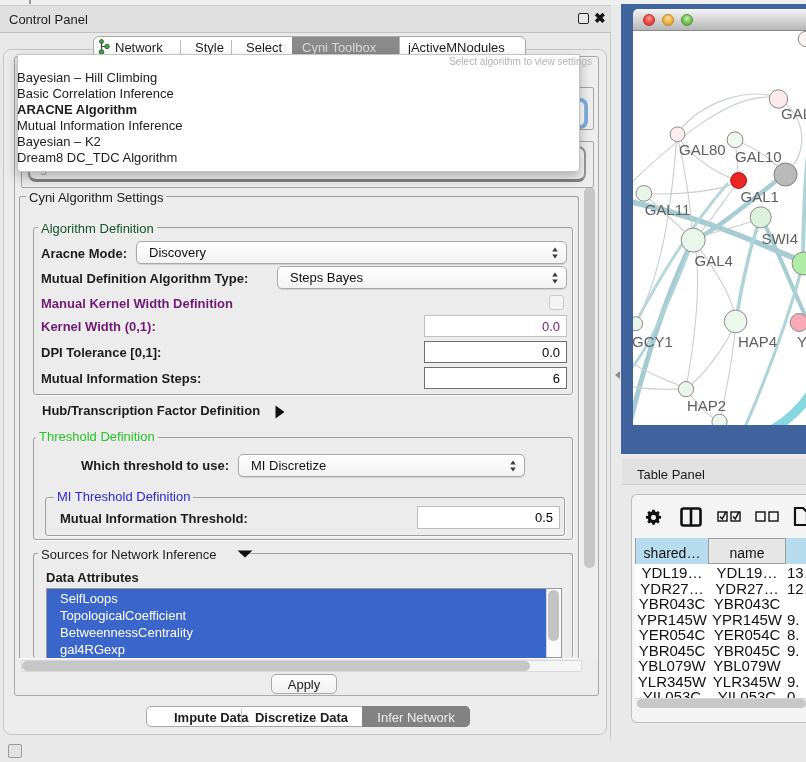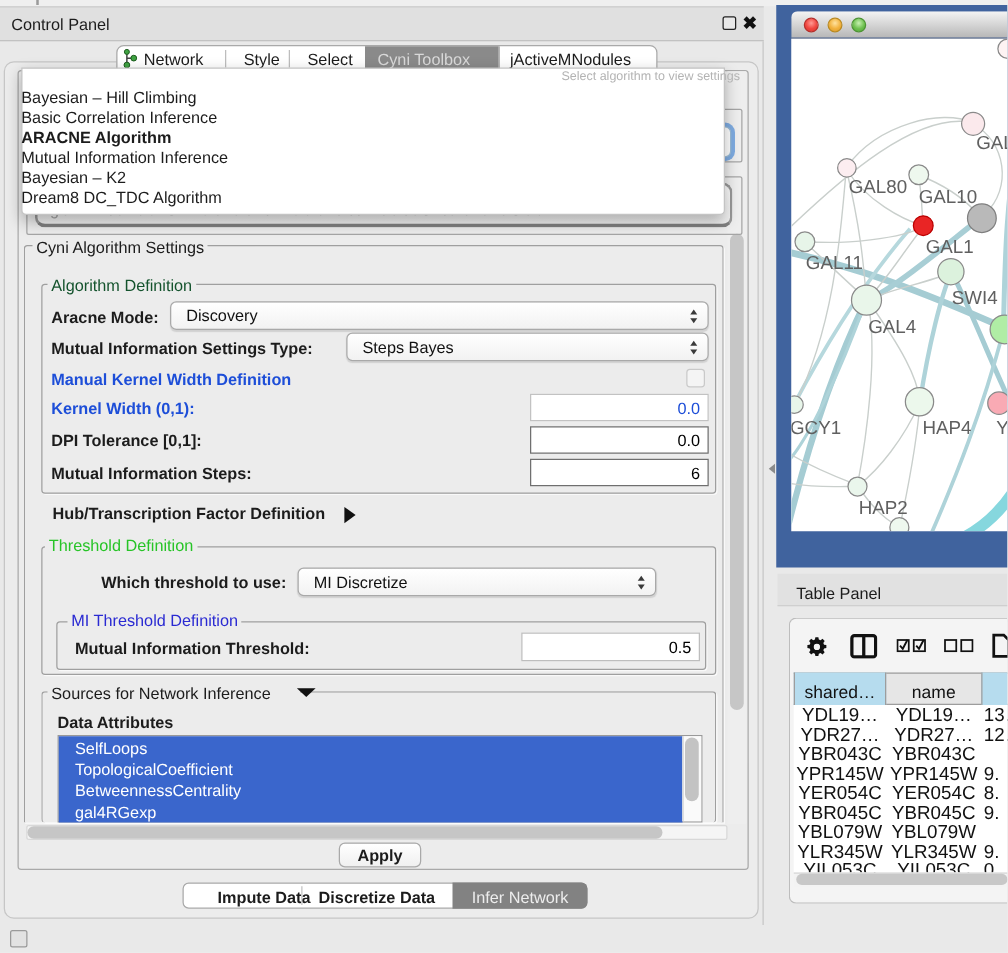--- a/index.html
+++ b/index.html
@@ -1,21 +1,21 @@
 <!DOCTYPE html>
 <html><head>
 <meta charset="utf-8">
 <style>
   * { margin:0; padding:0; box-sizing:border-box; }
   html,body { width:806px; height:762px; overflow:hidden; }
   body { background:#e9e9e9; font-family:"Liberation Sans", sans-serif; position:relative; }
   .abs { position:absolute; }
   .lbl { font-size:13px; color:#1c1c1c; white-space:nowrap; }
   .b { font-weight:bold; }
-  .gray { color:#1d4ed8; }
+  .gray { color:#701a75; }
   .groupbox { position:absolute; border:1px solid #9f9f9f; border-radius:3px; box-shadow: inset 0 0 0 0 #fff, 1px 1px 0 rgba(255,255,255,.7); }
   .gtitle { position:absolute; font-size:13px; background:#ececec; padding:0 3px; white-space:nowrap; }
   .combo { position:absolute; background:linear-gradient(#ffffff,#f2f2f2); border:1px solid #a9a9a9; border-radius:5px; box-shadow:0 1px 1px rgba(0,0,0,0.12); }
   .combo .ct { position:absolute; left:12px; top:3px; font-size:13px; color:#111; white-space:nowrap; }
   .carrows { position:absolute; right:7px; top:50%; width:8px; height:12px; margin-top:-6px; }
   .field { position:absolute; background:#fff; border:1px solid #b4b4b4; font-size:13px; text-align:right; }
   .field .ft { position:absolute; right:6px; top:3px; }
 </style>
 </head>
 <body>
@@ -76,21 +76,21 @@
 
 <div class="abs lbl b" style="left:41px;top:246px;">Aracne Mode:</div>
 <div class="combo" style="left:136px;top:241px;width:431px;height:23px;">
   <span class="ct">Discovery</span>
   <svg class="carrows" viewBox="0 0 8 12">
       <path d="M4 0.5 L6.8 4.5 L1.2 4.5 Z" fill="#3a3a3a"></path>
       <path d="M4 11.5 L6.8 7.5 L1.2 7.5 Z" fill="#3a3a3a"></path>
     </svg>
 </div>
 
-<div class="abs lbl b" style="left:41px;top:271px;">Mutual Information Settings Type:</div>
+<div class="abs lbl b" style="left:41px;top:271px;">Mutual Definition Algorithm Type:</div>
 <div class="combo" style="left:277px;top:266px;width:290px;height:23px;">
   <span class="ct">Steps Bayes</span>
   <svg class="carrows" viewBox="0 0 8 12">
       <path d="M4 0.5 L6.8 4.5 L1.2 4.5 Z" fill="#3a3a3a"></path>
       <path d="M4 11.5 L6.8 7.5 L1.2 7.5 Z" fill="#3a3a3a"></path>
     </svg>
 </div>
 
 <div class="abs lbl b gray" style="left:41px;top:296px;">Manual Kernel Width Definition</div>
 <div class="abs" style="left:549px;top:295px;width:15px;height:15px;background:#f4f4f4;border:1px solid #c9c9c9;border-radius:3px;"></div>
@@ -153,21 +153,21 @@
 <div class="abs" style="left:546px;top:589px;width:15px;height:68px;background:#fafafa;border-left:1px solid #d5d5d5;"></div>
 <div class="abs" style="left:548px;top:590px;width:11px;height:51px;background:#c3c3c3;border-radius:6px;"></div>
 
 <div class="abs" style="left:21px;top:660px;width:561px;height:12px;background:#f5f5f5;border:1px solid #d8d8d8;border-radius:2px;"></div>
 <div class="abs" style="left:22px;top:661px;width:508px;height:10px;background:#c6c6c6;border-radius:5px;"></div>
 
 <div class="abs" style="left:582px;top:57px;width:15px;height:602px;background:#eeeeee;"></div>
 <div class="abs" style="left:584px;top:187px;width:11px;height:381px;background:#c6c6c6;border-radius:6px;"></div>
 
 <div class="abs" style="left:271px;top:674px;width:66px;height:20px;background:linear-gradient(#ffffff,#f0f0f0);border:1px solid #a9a9a9;border-radius:5px;"></div>
-<div class="abs lbl" style="left:271px;top:677px;width:66px;text-align:center;font-weight:bold;">Apply</div>
+<div class="abs lbl" style="left:271px;top:677px;width:66px;text-align:center;">Apply</div>
 
 <div class="abs" style="left:146px;top:706px;width:324px;height:21px;background:#ffffff;border:1px solid #a9a9a9;border-radius:5px;"></div>
 <div class="abs lbl b" style="left:146px;top:710px;width:95px;text-align:center;padding-left:28px;">Impute Data</div>
 <div class="abs" style="left:241px;top:709px;width:1px;height:15px;background:#c2c2c2;"></div>
 <div class="abs lbl b" style="left:241px;top:710px;width:121px;text-align:center;">Discretize Data</div>
 <div class="abs" style="left:362px;top:706px;width:108px;height:21px;background:#828282;border-radius:0 5px 5px 0;"></div>
 <div class="abs lbl" style="left:362px;top:710px;width:108px;text-align:center;color:#ededed;">Infer Network</div>
 
 <div class="abs" style="left:615px;top:371px;width:0;height:0;border-top:4px solid transparent;border-bottom:4px solid transparent;border-right:5px solid #8b8b8b;"></div>
 

